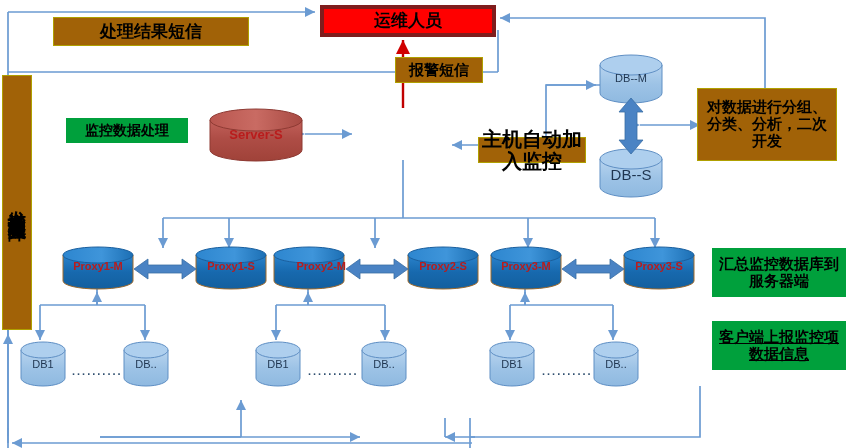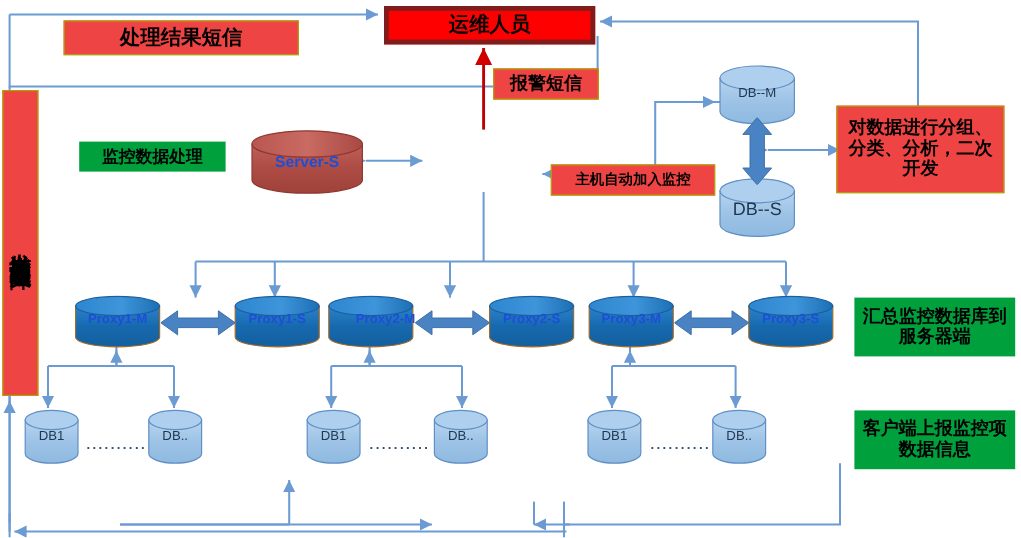--- a/index.html
+++ b/index.html
@@ -6,30 +6,30 @@
   body{font-family:"Liberation Sans","DejaVu Sans",sans-serif;}
   #canvas{position:relative;width:851px;height:448px;background:#fff;overflow:hidden;}
   .abs{position:absolute;box-sizing:border-box;}
 
   
   .note{
     display:flex;align-items:center;justify-content:center;
     text-align:center;line-height:1.12;
     font-weight:bold;
   }
-  .note-yellow{background:#ef4444;color:#000;border:1px solid #b0a000;}
+  .note-yellow{background:#a16207;color:#000;border:1px solid #b0a000;}
   .note-red{background:#ff0000;color:#000;border:4px solid #7f1d1d;}
   .note-green{background:#00a03c;color:#000;border:0;}
   .note-vert{
     writing-mode:vertical-rl; text-orientation:upright;
     letter-spacing:1px;
   }
   .cyl-label{
     position:absolute;left:0;right:0;
-    text-align:center;color:#1d4ed8;font-weight:bold;
+    text-align:center;color:#b91c1c;font-weight:bold;
     pointer-events:none;white-space:nowrap;
   }
   .cyl-label.dark{color:#1f3550;font-weight:normal;}
   .cylwrap{position:absolute;}
   .dots{
     position:absolute;color:#2f4f6f;font-weight:bold;
     letter-spacing:2px;font-size:11px;
   }
   svg.ov{position:absolute;left:0;top:0;width:851px;height:448px;pointer-events:none;}
 </style>
@@ -281,27 +281,27 @@
       <ellipse cx="24" cy="10" rx="22" ry="8" fill="#aecfee" stroke="#5f8fc4" stroke-width="1"></ellipse>
     </svg>
     <div class="cyl-label dark" style="top:18px;font-size:11px;">DB..</div>
   </div>
 
   <div class="abs note note-yellow" style="left:53px;top:17px;width:196px;height:29px;font-size:17px;">处理结果短信</div>
 
   <div class="abs note note-red" style="left:320px;top:5px;width:176px;height:32px;font-size:17px;">运维人员</div>
 
 
-  <div class="abs note note-yellow" style="left:411px;top:57px;width:88px;height:26px;font-size:15px;">报警短信</div>
-
-  <div class="abs note note-yellow" style="left:459px;top:137px;width:137px;height:26px;font-size:12px;">主机自动加入监控</div>
+  <div class="abs note note-yellow" style="left:395px;top:57px;width:88px;height:26px;font-size:15px;">报警短信</div>
+
+  <div class="abs note note-yellow" style="left:478px;top:137px;width:108px;height:26px;font-size:20px;">主机自动加入监控</div>
 
   <div class="abs note note-yellow" style="left:697px;top:88px;width:140px;height:73px;font-size:15px;padding:0 4px;">对数据进行分组、分类、分析，二次开发</div>
 
   <div class="abs note note-green" style="left:66px;top:118px;width:122px;height:25px;font-size:14px;color:#000;">监控数据处理</div>
 
   <div class="abs note note-yellow note-vert" style="left:2px;top:75px;width:30px;height:255px;font-size:18px;">发送指令自动处理相关故障</div>
 
   <div class="abs note note-green" style="left:712px;top:248px;width:134px;height:49px;font-size:15px;padding:0 0;">汇总监控数据库到服务器端</div>
 
-  <div class="abs note note-green" style="left:712px;top:342px;width:134px;height:49px;font-size:15px;padding:0 3px;">客户端上报监控项数据信息</div>
+  <div class="abs note note-green" style="left:712px;top:321px;width:134px;height:49px;font-size:15px;padding:0 3px;text-decoration:underline;">客户端上报监控项数据信息</div>
 
 </div>
 
 </body></html>

